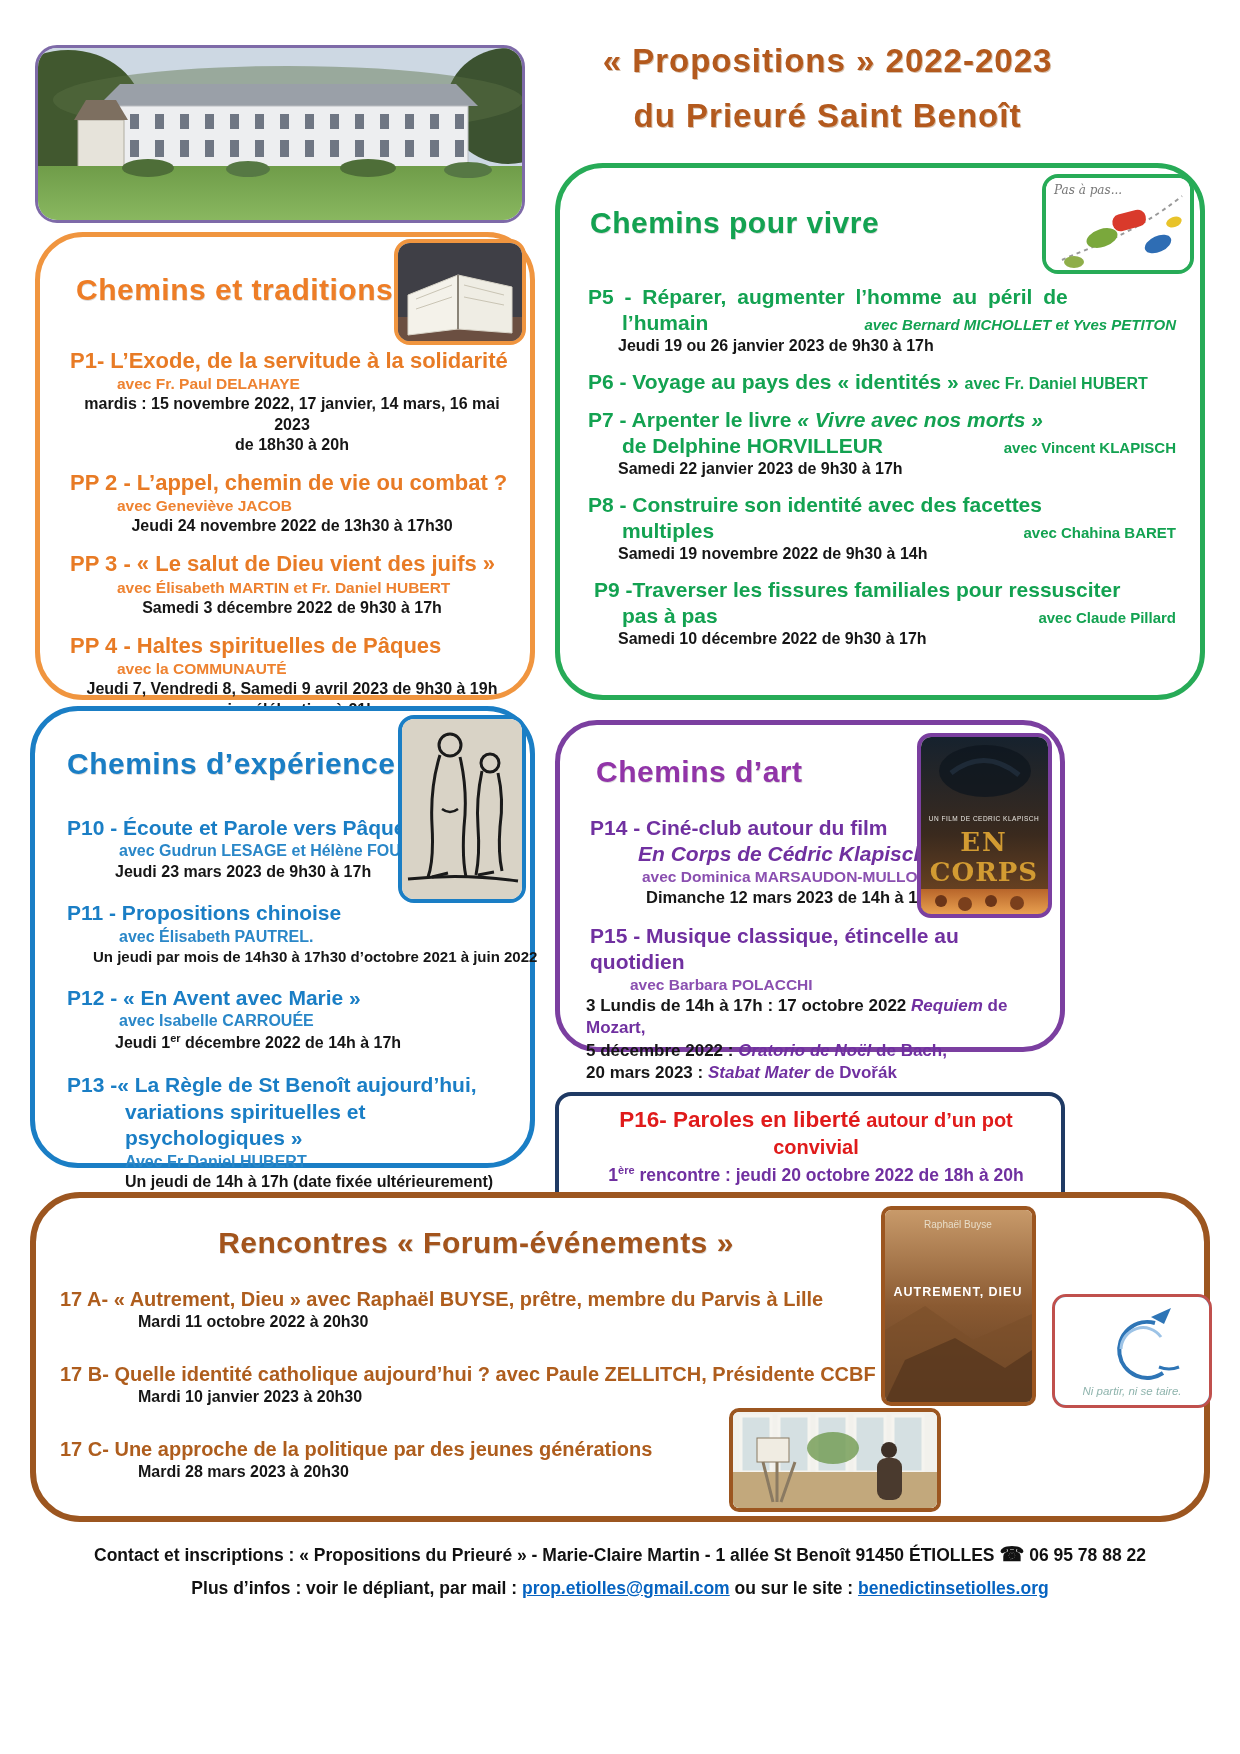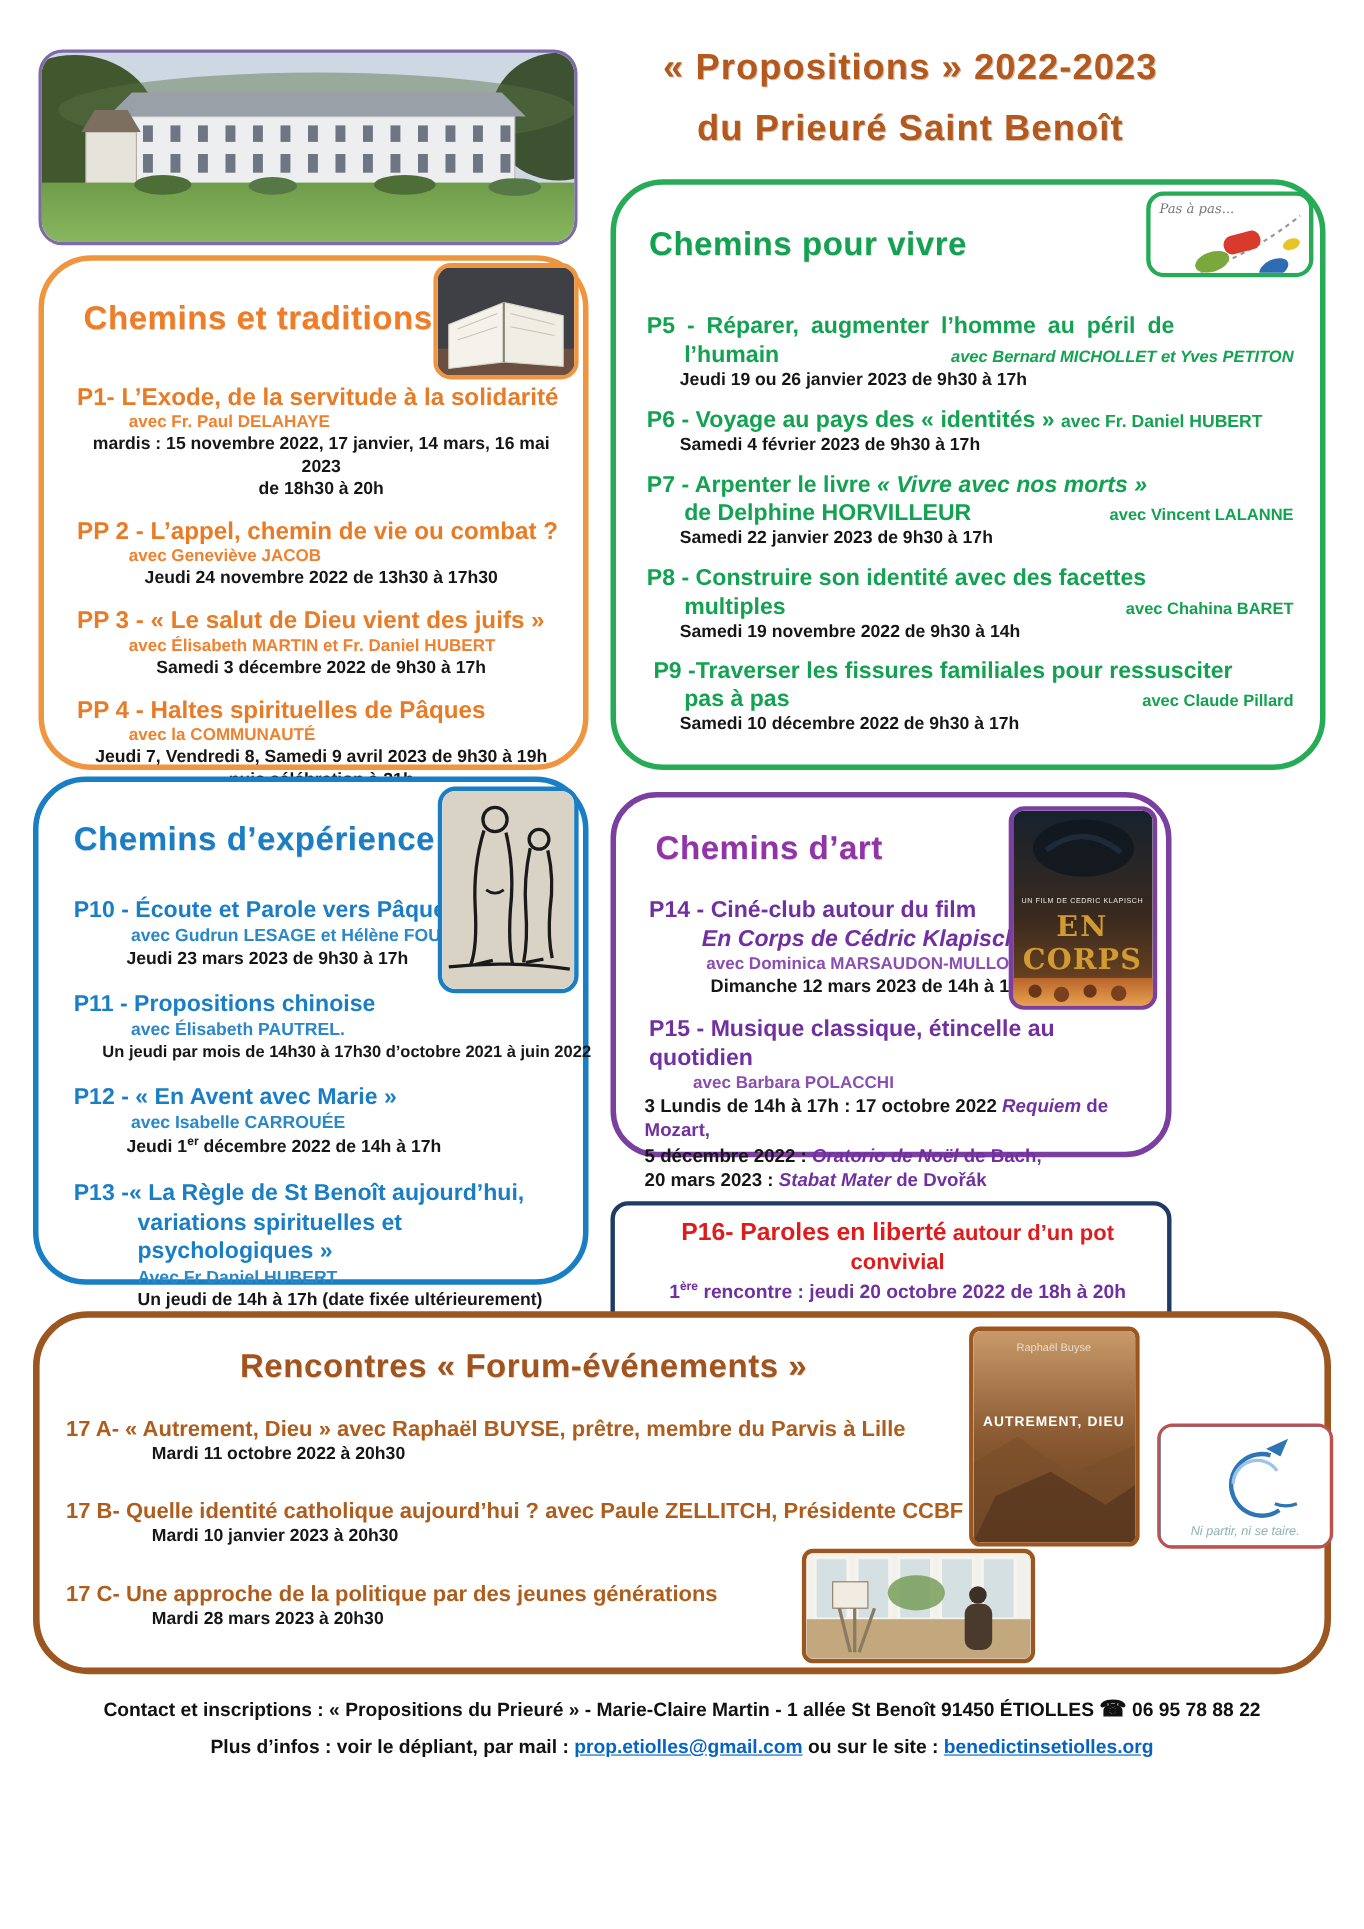--- a/index.html
+++ b/index.html
@@ -27,21 +27,21 @@
   .box-green  { left:555px; top:163px;  width:650px;  height:537px; border:5px solid #27ab57; border-radius:48px; padding:18px 14px 0 28px; }
   .box-blue   { left:30px;  top:706px;  width:505px;  height:462px; border:5px solid #1a7ec5; border-radius:48px; padding:16px 12px 0 32px; }
   .box-purple { left:555px; top:720px;  width:510px;  height:332px; border:5px solid #7b3fa0; border-radius:42px; padding:14px 12px 0 30px; }
   .box-navy   { left:555px; top:1092px; width:510px;  height:118px; border:4px solid #1f3a64; border-radius:16px; padding:10px 8px 0 20px; text-align:center; }
   .box-brown  { left:30px;  top:1192px; width:1180px; height:330px; border:6px solid #9c5620; border-radius:50px; padding:22px 0 0 24px; }
 
   .sec-head { font-weight:bold; font-size:30px; letter-spacing:.5px; text-shadow:.6px .6px 0 rgba(0,0,0,.15); }
 
   .thumb { position:absolute; overflow:hidden; background:#fff; }
   .book-thumb    { top:2px; right:4px;  width:132px; height:106px; border:4px solid #f0953f; border-radius:16px; }
-  .pas-thumb     { top:6px; right:6px;  width:152px; height:78px; border:4px solid #27ab57; border-radius:16px; }
+  .pas-thumb     { top:6px; right:6px;  width:152px; height:100px; border:4px solid #27ab57; border-radius:16px; }
   .walk-thumb    { top:4px; right:4px;  width:128px; height:188px; border:4px solid #1a7ec5; border-radius:16px; }
   .poster-thumb  { top:8px; right:8px;  width:135px; height:185px; border:4px solid #7b3fa0; border-radius:14px; }
   .cover-thumb   { left:845px; top:8px;   width:155px; height:200px; border:4px solid #9c5620; border-radius:10px; }
   .nipartir-thumb{ left:1016px; top:96px; width:160px; height:114px; border:3px solid #c0504d; border-radius:14px; background:#0ea5e9; }
   .room-thumb    { left:693px; top:210px; width:212px; height:104px; border:4px solid #9c5620; border-radius:10px; }
 
   
   .box-orange .sec-head { color:#ee7d26; margin:16px 0 40px 6px; }
   .o-ev { margin-bottom:14px; }
   .o-t { color:#e87b25; font-weight:bold; font-size:22px; line-height:1.24; }
@@ -227,28 +227,27 @@
       <div class="g-l2">
         <span class="g-t">l’humain</span>
         <span class="g-w it">avec Bernard MICHOLLET et Yves PETITON</span>
       </div>
       <div class="g-d">Jeudi 19 ou 26 janvier 2023 de 9h30 à 17h</div>
     </div>
 
     <div class="g-ev">
       <div class="g-t"><span>P6 - Voyage au pays des « identités »</span>
         <span class="g-w g-small">avec Fr. Daniel HUBERT</span></div>
-      <div class="g-d">Samedi 4 février 2023 de 9h30 à 17h</div>
     </div>
 
     <div class="g-ev">
       <div class="g-t"><span>P7 -  Arpenter le livre </span><span class="g-book">« Vivre avec nos morts »</span></div>
       <div class="g-l2">
         <span class="g-t">de Delphine HORVILLEUR</span>
-        <span class="g-w">avec Vincent LALANNE</span>
+        <span class="g-w">avec Vincent KLAPISCH</span>
       </div>
       <div class="g-d">Samedi 22 janvier 2023 de 9h30 à 17h</div>
     </div>
 
     <div class="g-ev">
       <div class="g-t">P8 - Construire son identité avec des facettes</div>
       <div class="g-l2">
         <span class="g-t">multiples</span>
         <span class="g-w">avec Chahina BARET</span>
       </div>

